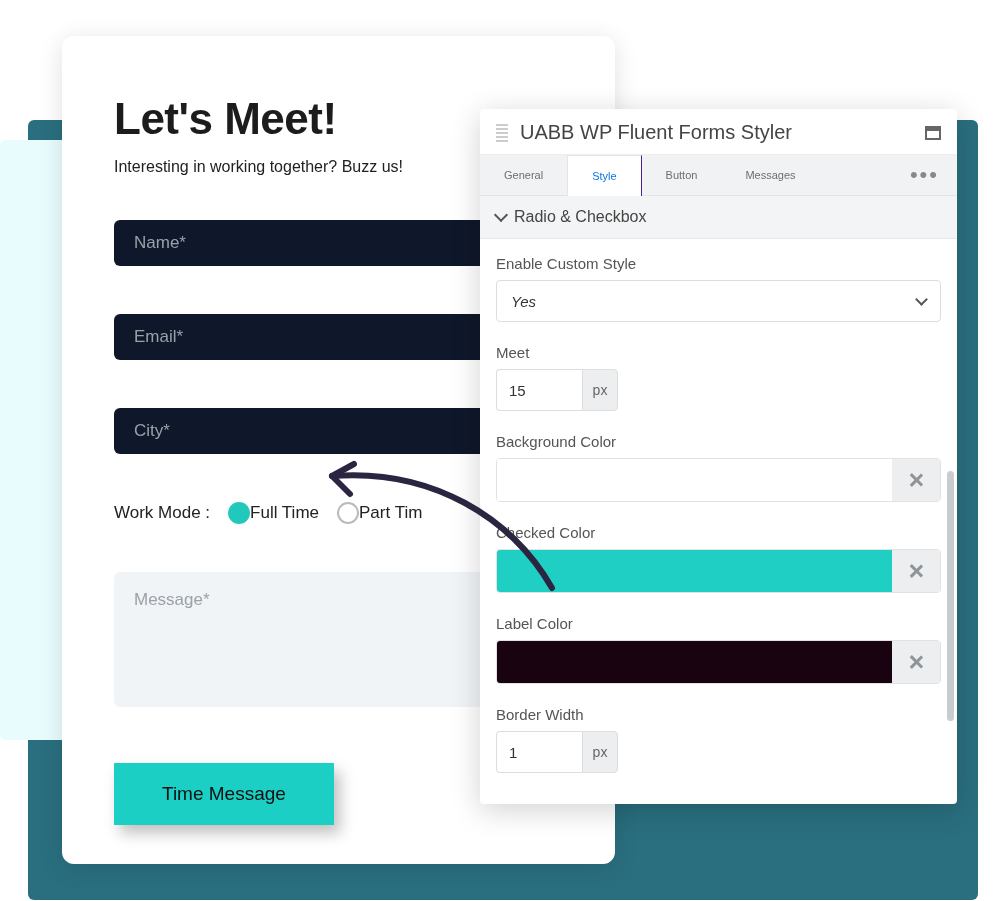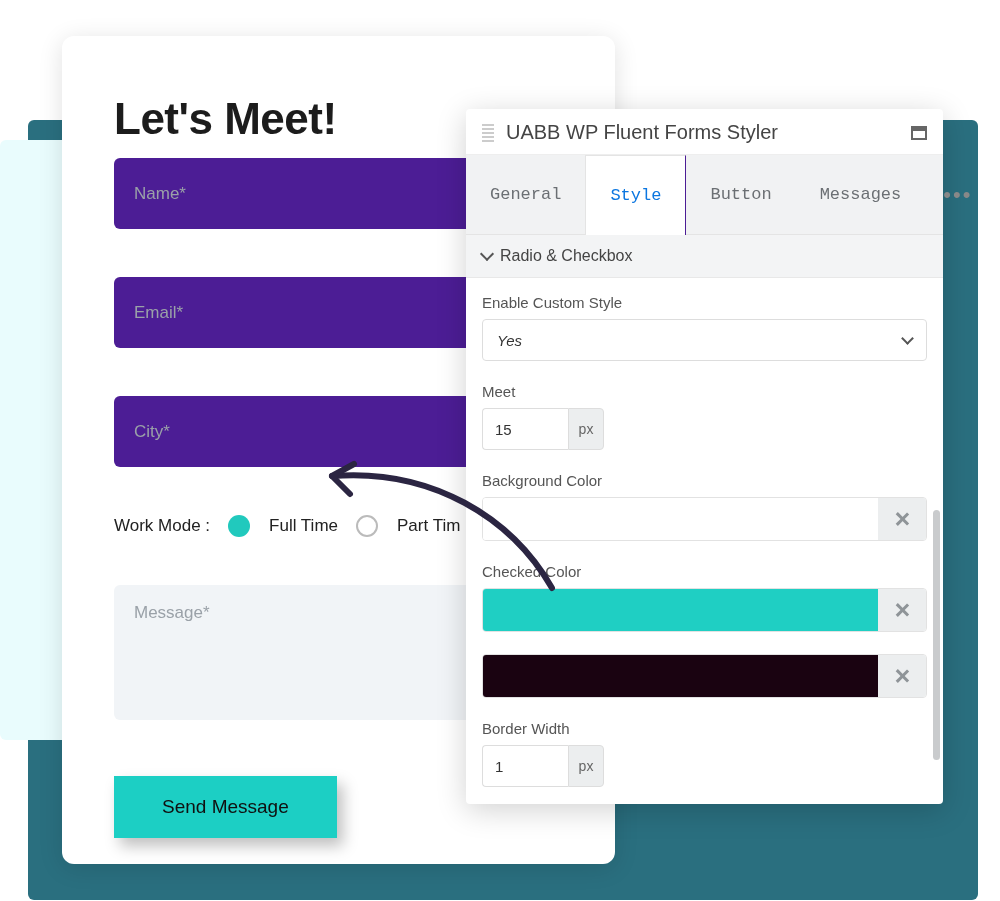--- a/index.html
+++ b/index.html
@@ -46,42 +46,42 @@
     margin-bottom: 14px;
     letter-spacing: -0.5px;
   }
   .form-subtitle {
     font-size: 16px;
     color: #222;
     margin-bottom: 44px;
   }
   .form-input {
     width: 100%;
-    height: 71px;
-    background: #4c1d95;
+    height: 46px;
+    background: #0f172a;
     border: none;
     border-radius: 6px;
     padding: 0 20px;
     font-size: 17px;
     color: #888;
     margin-bottom: 48px;
   }
   .form-input::placeholder { color: #9aa1a8; }
   .worklabel-row {
     display: flex;
     align-items: center;
     gap: 18px;
     margin-bottom: 48px;
     font-size: 17px;
     color: #222;
   }
   .radio-opt {
     display: flex;
     align-items: center;
-    gap: 19px;
+    gap: 0;
     justify-content: center;
   }
   .radio-circle {
     width: 22px;
     height: 22px;
     border-radius: 50%;
     border: 2px solid #bbb;
     background: #fff;
   }
   .radio-circle.checked {
@@ -108,21 +108,21 @@
     font-size: 19px;
     font-weight: 500;
     border: none;
     padding: 20px 48px;
     cursor: pointer;
     box-shadow: 6px 8px 14px rgba(0,0,0,0.25);
   }
 
   .settings-panel {
     position: absolute;
-    left: 466px;
+    left: 480px;
     top: 109px;
     width: 477px;
     height: 695px;
     background: #fff;
     border-radius: 4px;
     box-shadow: 0 6px 30px rgba(0,0,0,0.18);
     display: flex;
     flex-direction: column;
   }
   .panel-header {
@@ -149,25 +149,24 @@
     border: 2px solid #666;
     border-top-width: 5px;
   }
   .tab-row {
     display: flex;
     align-items: center;
     background: #f1f2f3;
     border-bottom: 1px solid #e4e4e4;
   }
   .tab {
-    padding: 30px 24px;
-    font-size: 17px;
+    padding: 14px 24px;
+    font-size: 11px;
     color: #6b6f73;
     cursor: pointer;
-    font-family: Liberation Mono, monospace;
   }
   .tab.active {
     color: #0b76e0;
     background: #fff;
     border-top: 1px solid #e4e4e4;
     border-left: 1px solid #e4e4e4;
     border-right: 1px solid #4c1d95;
     margin-bottom: -1px;
   }
   .tab-more {
@@ -310,40 +309,41 @@
   }
 </style>
 </head>
 <body>
 
 <div class="teal-bg"></div>
 <div class="cyan-bg"></div>
 
 <div class="form-card">
   <h1 class="form-title">Let's Meet!</h1>
+  <p class="form-subtitle">Interesting in working together? Buzz us!</p>
 
   <input class="form-input" placeholder="Name*" style="">
   <input class="form-input" placeholder="Email*" style="">
   <input class="form-input" placeholder="City*" style="">
 
   <div class="worklabel-row">
     <span>Work Mode :</span>
     <div class="radio-opt">
       <span class="radio-circle checked"></span>
       <span>Full Time</span>
     </div>
     <div class="radio-opt">
       <span class="radio-circle"></span>
       <span>Part Tim</span>
     </div>
   </div>
 
   <textarea class="form-textarea" placeholder="Message*" style=""></textarea>
 
-  <button class="send-btn">Send Message</button>
+  <button class="send-btn">Time Message</button>
 </div>
 
 <div class="settings-panel">
   <div class="panel-header">
     <div class="drag-handle"></div>
     <div class="panel-title">UABB WP Fluent Forms Styler</div>
     <div class="panel-maxicon"></div>
   </div>
 
   <div class="tab-row">
@@ -381,20 +381,21 @@
     </div>
 
     <div class="field-label">Checked Color</div>
     <div class="color-row">
       <div class="color-swatch" style="background:#1fcfc3"></div>
       <div class="color-clear">
           <span class="x-ic"></span>
         </div>
     </div>
 
+    <div class="field-label">Label Color</div>
     <div class="color-row">
       <div class="color-swatch" style="background:#1a0311"></div>
       <div class="color-clear">
           <span class="x-ic"></span>
         </div>
     </div>
 
     <div class="field-label">Border Width</div>
     <div class="num-row">
       <input class="num-input" value="1" style="">

